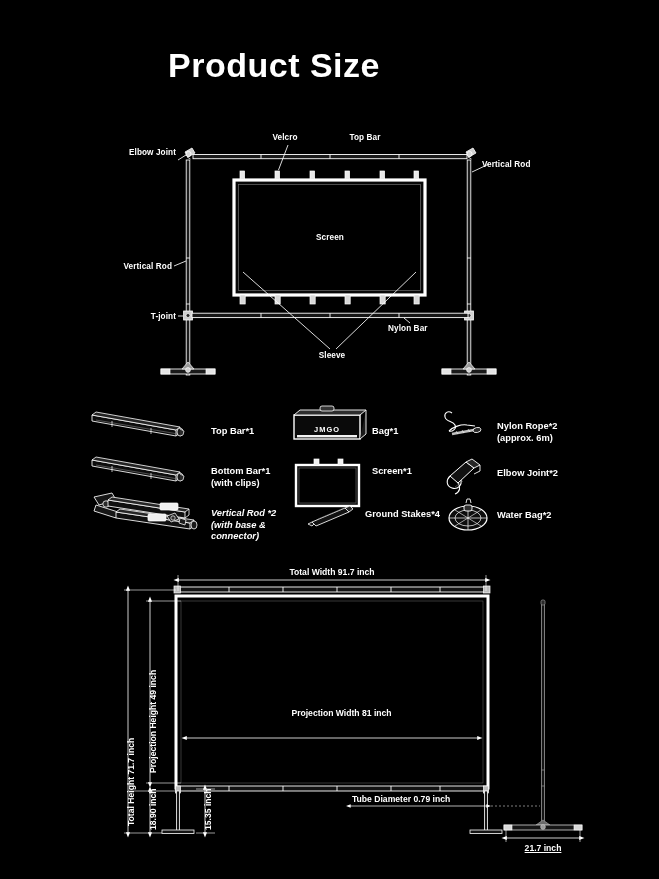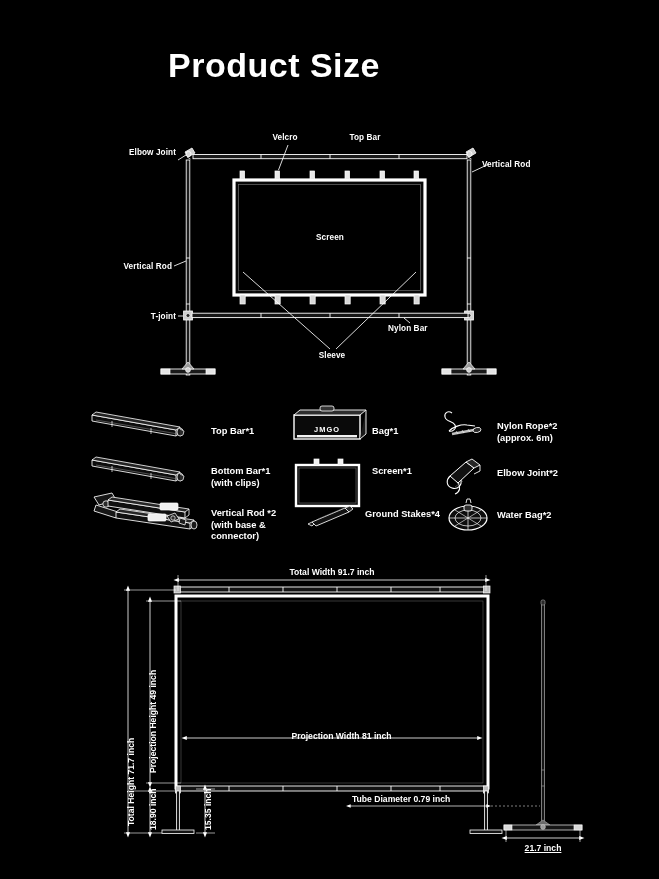--- a/index.html
+++ b/index.html
@@ -289,21 +289,21 @@
       <path d="M455 510 L481 526 M481 510 L455 526" stroke="#ffffff" stroke-width="0.6"></path>
       <rect x="464" y="505" width="8" height="6" rx="2" fill="#2e2e2e" stroke="#ffffff" stroke-width="0.9"></rect>
       <path d="M466 503 l1 -4 3 0 1 4" fill="none" stroke="#ffffff" stroke-width="0.9"></path>
     </g>
   </g>
 </svg>
 
 <div class="part-label" style="left:211px; top:426px;">Top Bar*1</div>
 <div class="part-label" style="left:211px; top:466px;">Bottom Bar*1
 (with clips)</div>
-<div class="part-label" style="left:211px; top:508px;">Vertical Rod *2
+<div class="part-label" style="left:211px; top:508px;font-style:italic;">Vertical Rod *2
 (with base &amp;
 connector)</div>
 <div class="part-label" style="left:372px; top:426px;">Bag*1</div>
 <div class="part-label" style="left:372px; top:466px;text-align:right;">Screen*1</div>
 <div class="part-label" style="left:365px; top:509px;">Ground Stakes*4</div>
 <div class="part-label" style="left:497px; top:421px;">Nylon Rope*2
 (approx. 6m)</div>
 <div class="part-label" style="left:497px; top:468px;">Elbow Joint*2</div>
 <div class="part-label" style="left:497px; top:510px;">Water Bag*2</div>
 <div style="position:absolute; left:327px; top:425px; transform:translateX(-50%); font-size:7.4px; font-weight:bold; letter-spacing:1px; color:#ffffff;">JMGO</div>
@@ -388,19 +388,19 @@
 
     <line x1="506" y1="830" x2="506" y2="842" stroke="#ffffff" stroke-width="0.6"></line>
     <line x1="580" y1="830" x2="580" y2="842" stroke="#ffffff" stroke-width="0.6"></line>
     <line x1="506" y1="838" x2="580" y2="838" stroke="#ffffff" stroke-width="0.8" marker-start="url(#arrL)" marker-end="url(#arrR)"></line>
   </g>
 </svg>
 
 <div class="dim-label ctr" style="left:332px; top:567px;">Total Width 91.7 inch</div>
 <div class="vlbl" style="left:126px; top:826px;">Total Height 71.7 inch</div>
 <div class="vlbl" style="left:148px; top:773px;">Projection Height 49 inch</div>
-<div class="dim-label ctr" style="left:332px; top:731px;padding-left:19px;">Projection Width 81 inch</div>
+<div class="dim-label ctr" style="left:332px; top:708px;padding-left:19px;">Projection Width 81 inch</div>
 <div class="vlbl" style="left:148px; top:830px;">18.90 inch</div>
 <div class="vlbl" style="left:203px; top:830px;">15.35 inch</div>
 <div class="dim-label" style="left:352px; top:794px;">Tube Diameter 0.79 inch</div>
 <div class="dim-label ctr" style="left:543px; top:843px;text-decoration:underline;">21.7 inch</div>
 
 </div>
 
 </body></html>

